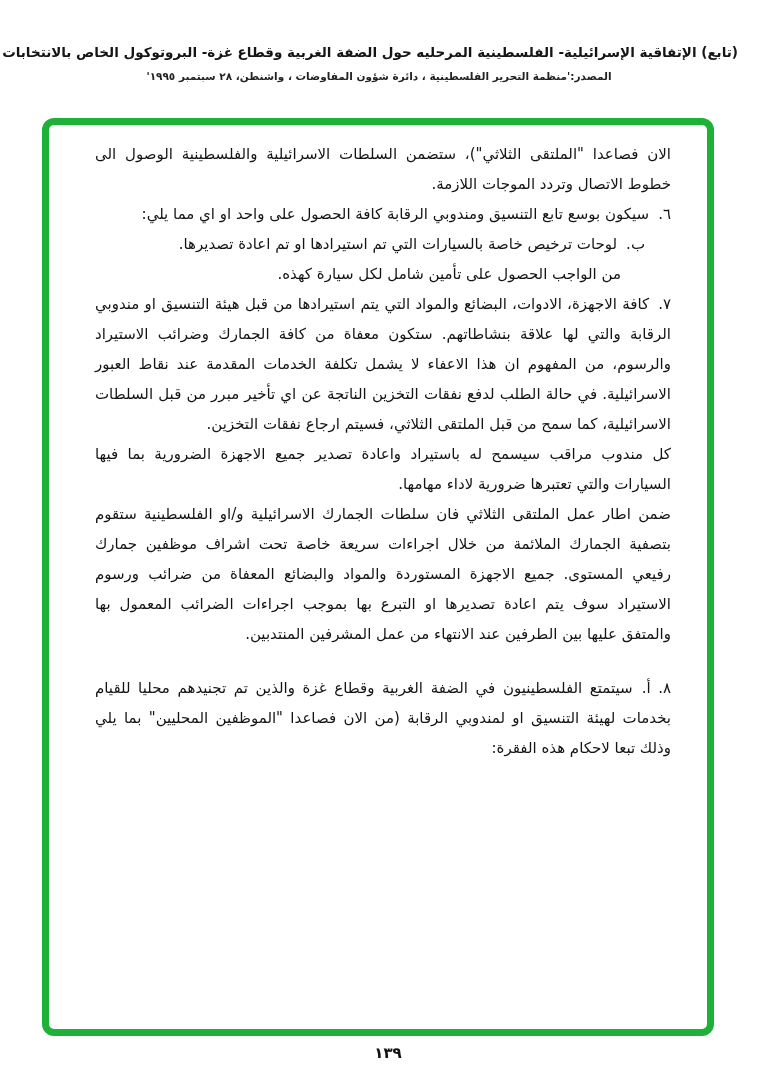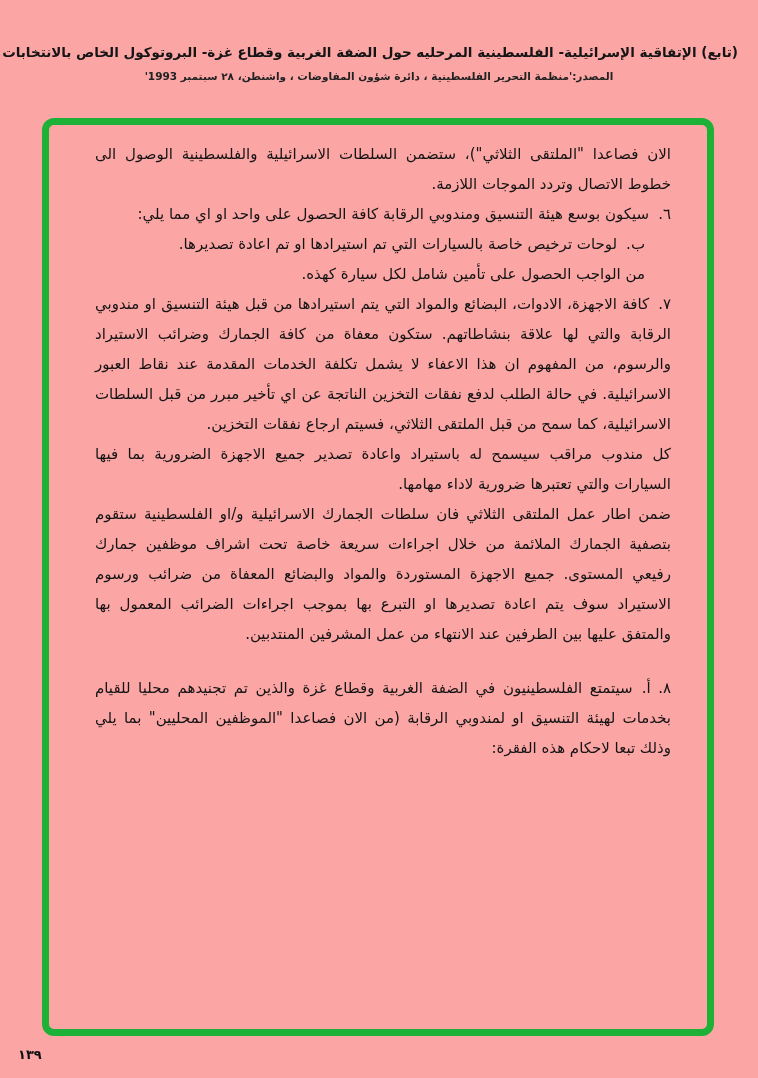--- a/index.html
+++ b/index.html
@@ -6,21 +6,21 @@
   html, body { background: #e8e8e8; }
   body {
     font-family: "DejaVu Sans", sans-serif;
     -webkit-font-smoothing: antialiased;
   }
   .page {
     position: relative;
     width: 758px;
     height: 1078px;
     margin: 0 auto;
-    background: #fca5a5;
+    background: #ffffff;
     color: #151515;
     overflow: hidden;
   }
   
   .header {
     position: absolute;
     top: 44px;
     left: 20px;
     right: 20px;
     text-align: center;
@@ -60,51 +60,52 @@
     line-height: 30px;
     text-align: justify;
     color: #141414;
   }
   .para { text-align: justify; }
   .para .num {
     font-weight: normal;
     padding-left: 9px; 
   }
   .para.indent1 { margin-right: 26px; }
-  .para.noNumCont1 { margin-right: 26px; }
+  .para.noNumCont1 { margin-right: 50px; }
   .para.gapBefore { margin-top: 24px; }
   
   .page-num {
     position: absolute;
     bottom: 16px;
     left: 18px;
     right: 0;
-    font-size: 13px;
+    text-align: center;
+    font-size: 15px;
     font-weight: bold;
     color: #111;
   }
 </style>
 </head>
 <body>
 
 <div class="page">
 
   <div class="header">
     <div class="header-title">(تابع) الإتفاقية الإسرائيلية- الفلسطينية المرحليه حول الضفة الغربية وقطاع غزة- البروتوكول الخاص بالانتخابات</div>
-    <div class="header-source">المصدر:'منظمة التحرير الفلسطينية ، دائرة شؤون المفاوضات ، واشنطن، ٢٨ سبتمبر 1993'</div>
+    <div class="header-source">المصدر:'منظمة التحرير الفلسطينية ، دائرة شؤون المفاوضات ، واشنطن، ٢٨ سبتمبر ١٩٩٥'</div>
   </div>
 
   <div class="frame">
     <div class="content" id="doc-body">
   <div class="para">
     <span class="txt">الان فصاعدا "الملتقى الثلاثي")، ستضمن السلطات الاسرائيلية والفلسطينية  الوصول الى خطوط الاتصال وتردد الموجات اللازمة.</span>
   </div>
 
   <div class="para">
-    <span class="num">٦.</span><span class="txt">سيكون بوسع هيئة التنسيق ومندوبي الرقابة كافة الحصول على واحد او اي مما يلي:</span>
+    <span class="num">٦.</span><span class="txt">سيكون بوسع تابع التنسيق ومندوبي الرقابة كافة الحصول على واحد او اي مما يلي:</span>
   </div>
 
 
   <div class="para indent1">
     <span class="num">ب.</span><span class="txt">لوحات ترخيص خاصة بالسيارات التي تم استيرادها او تم اعادة تصديرها.</span>
   </div>
 
   <div class="para noNumCont1">
     <span class="txt">من الواجب الحصول على تأمين شامل لكل سيارة كهذه.</span>
   </div>

